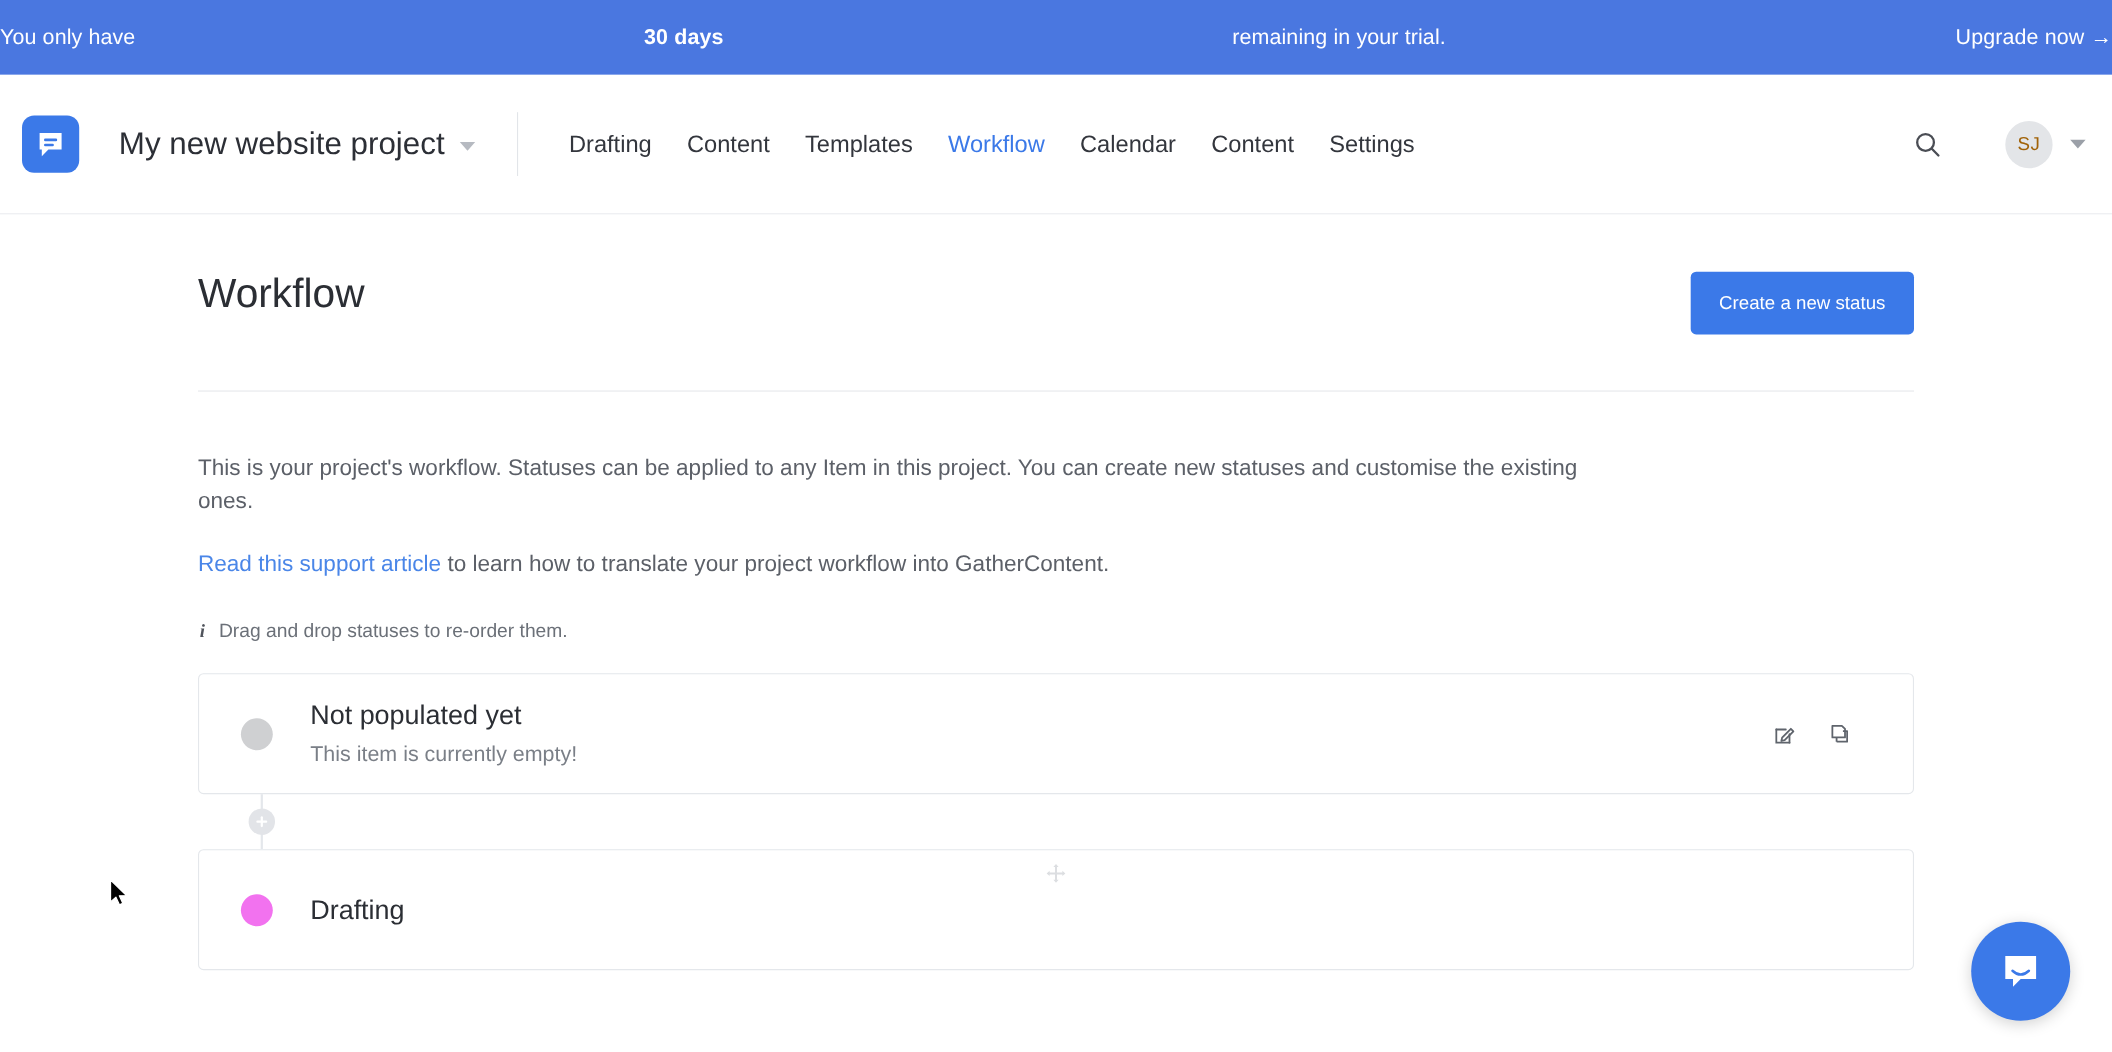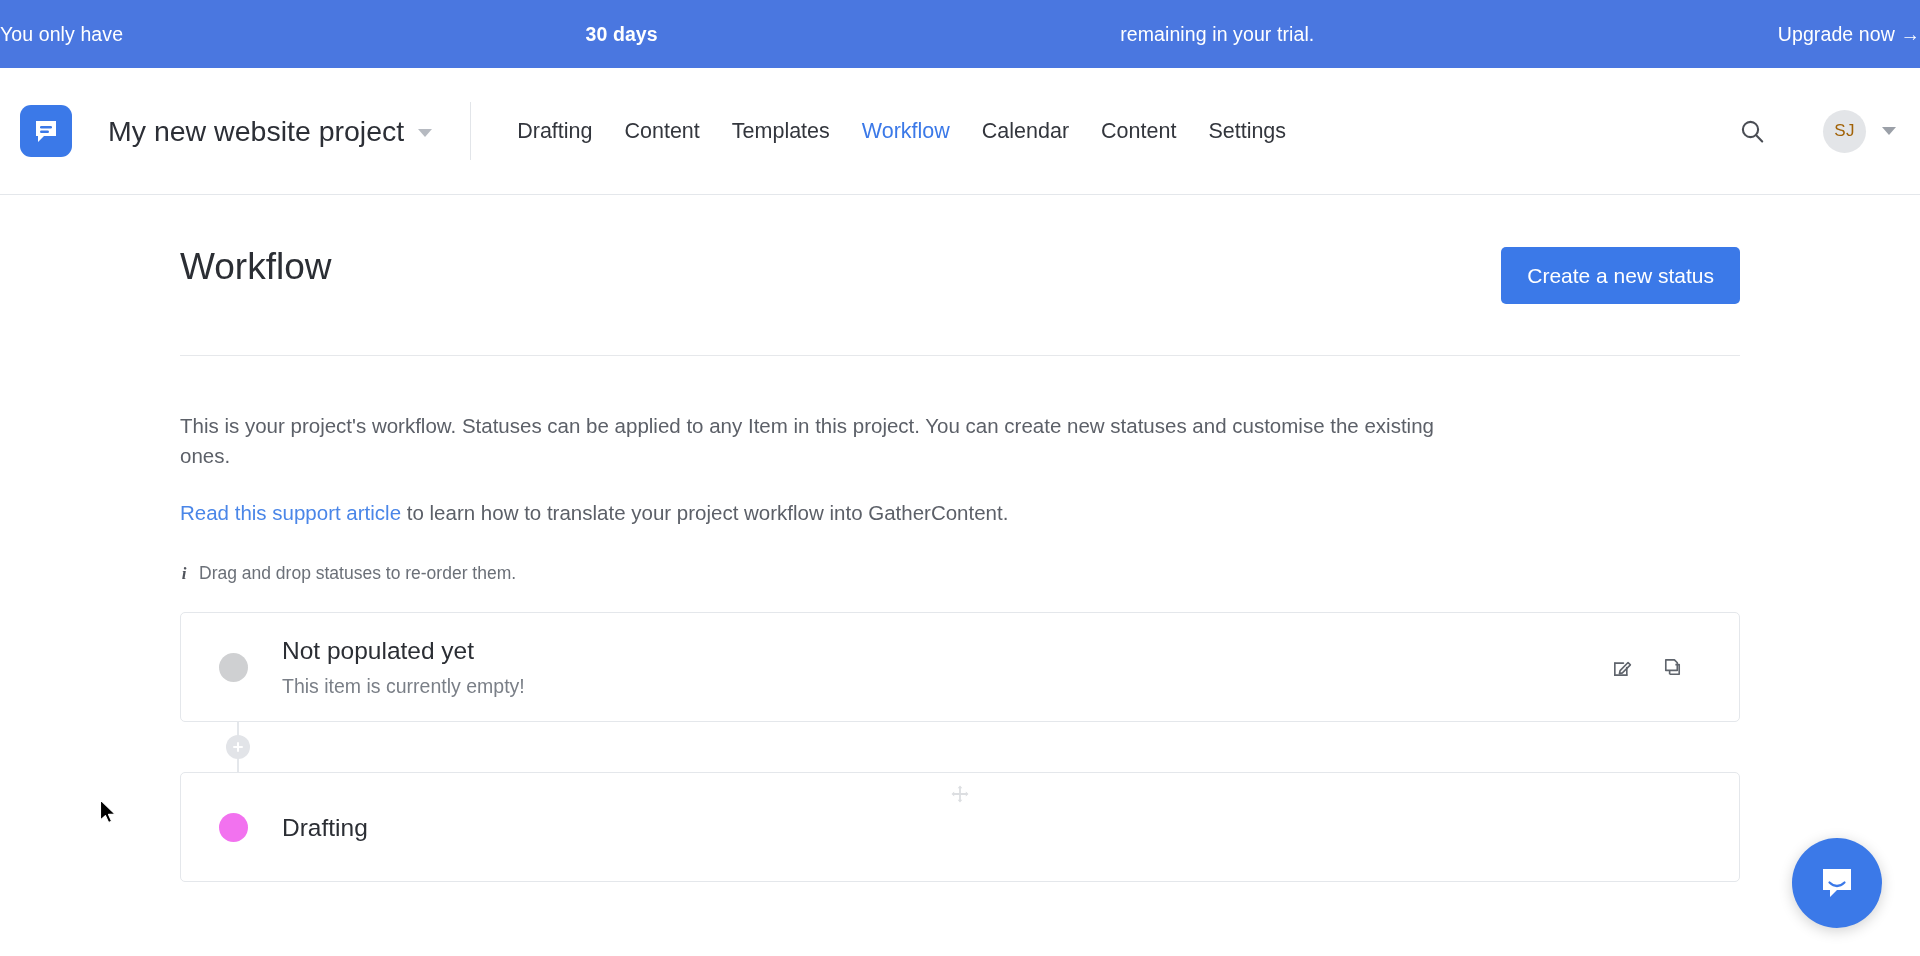--- a/index.html
+++ b/index.html
@@ -139,21 +139,21 @@
     color: #2b2e34;
     font-weight: 400;
     margin: 0;
     line-height: 1.1;
   }
   .btn-primary {
     background: #3b79e8;
     color: #ffffff;
     border: none;
     border-radius: 5px;
-    font-size: 21px;
+    font-size: 17px;
     padding: 0 26px;
     height: 57px;
     cursor: pointer;
     font-family: "Liberation Sans", sans-serif;
     white-space: nowrap;
   }
   .hr {
     border: none;
     border-top: 1px solid #e6e8eb;
     margin: 51px 0 0 0;

